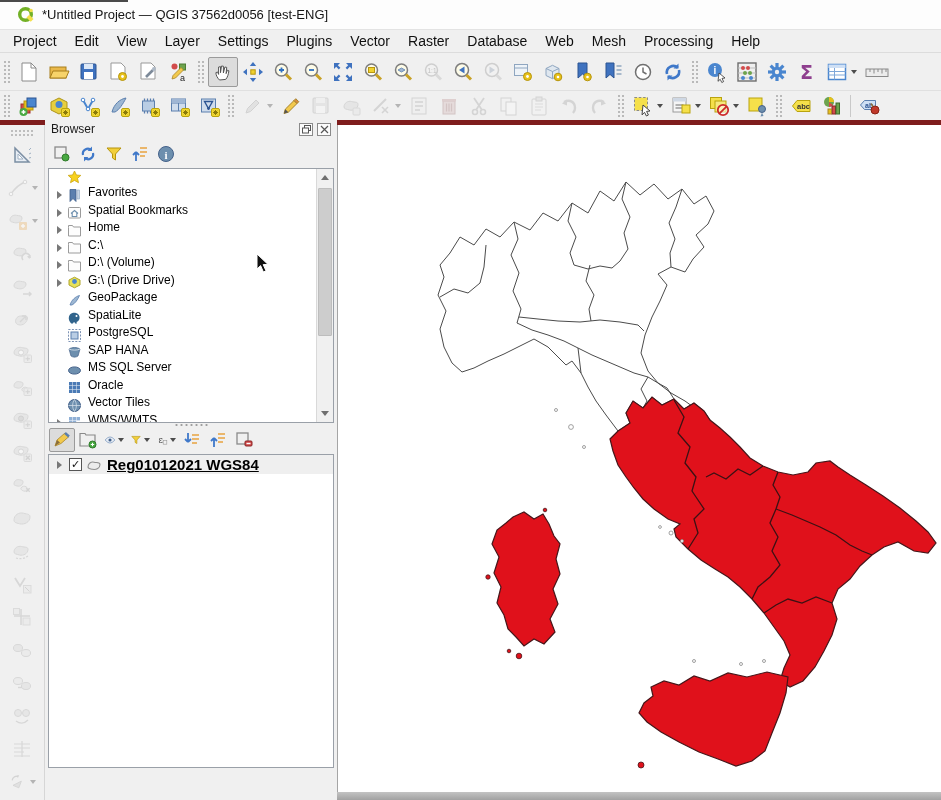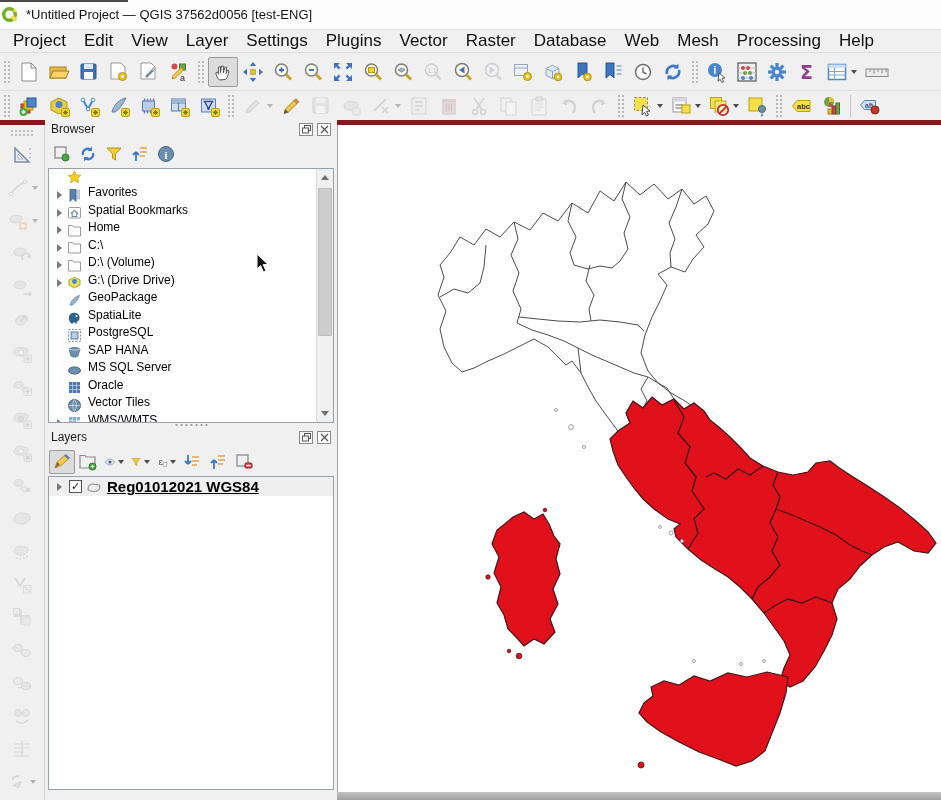--- a/index.html
+++ b/index.html
@@ -1,27 +1,27 @@
 <!DOCTYPE html>
 <html><head>
 <meta charset="utf-8">
 <style>
   * { box-sizing: border-box; margin:0; padding:0; }
   html,body { width:941px; height:800px; overflow:hidden; background:#f0f0f0;
     font-family:"Liberation Sans","DejaVu Sans",sans-serif; font-size:12px; color:#111; }
 
   
   #titlebar { position:absolute; top:0; left:0; width:941px; height:30px; background:#fdfdfd;
-    border-bottom:1px solid #e3e3e3; display:flex; align-items:center; padding-left:1px; }
+    border-bottom:1px solid #e3e3e3; display:flex; align-items:center; padding-left:17px; }
   #title-text { margin-left:7px; font-size:13px; color:#151515; }
   #top-sliver { position:absolute; top:0; left:0; width:128px; height:2px; background:#4a4a4a; }
 
   #menubar { position:absolute; top:30px; left:0; width:941px; height:23px; background:#f0f0f0;
     display:flex; align-items:center; padding-left:4px; border-bottom:1px solid #dcdcdc; }
-  .menu-item { padding:3px 9px; font-size:17px; color:#101010; cursor:default; }
+  .menu-item { padding:3px 9px; font-size:14px; color:#101010; cursor:default; }
 
   .toolbar { position:absolute; left:0; width:941px; background:#f0f0f0; display:flex;
     align-items:center; overflow:hidden; }
   #toolbar1 { top:54px; height:37px; border-bottom:1px solid #e0e0e0; }
   #toolbar2 { top:91px; height:34px; border-bottom:5px solid #7f1d1d; }
   .tb-btn { width:30px; height:30px; display:flex; align-items:center; justify-content:center;
     border:1px solid transparent; border-radius:2px; flex:0 0 auto; }
   .tb-btn.pressed { background:#dcdcdc; border-color:#9a9a9a; }
   .tb-btn svg { width:24px; height:24px; }
   .tb-wide { width:auto; padding:0 2px; }
@@ -866,35 +866,20 @@
       <div class="sb-btn sb-dn">
           <span class="sb-tri-d"></span>
         </div>
     </div>
   </div>
 
   <div id="splitter">
       <div class="dots"></div>
     </div>
 
-  <div class="panel-title">
-    <span>Layers</span>
-    <span class="spacer"></span>
-    <span class="win-btn">
-        <svg viewBox="0 0 9 9">
-          <rect x="2.5" y="0.5" width="6" height="5" fill="none" stroke="#555"></rect>
-          <rect x="0.5" y="3" width="6" height="5" fill="#fbfbfb" stroke="#555"></rect>
-        </svg>
-      </span>
-    <span class="win-btn">
-        <svg viewBox="0 0 9 9">
-          <path d="M1 1l7 7M8 1L1 8" stroke="#555" stroke-width="1.2"></path>
-        </svg>
-      </span>
-  </div>
   <div class="panel-toolbar">
     <div class="tb-btn pressed">
         <svg viewBox="0 0 20 20">
           <path d="M3 16l2-6 8-7 4 3.5-8 7z" fill="#f2c94c" stroke="#a8842a" stroke-width=".8"></path>
           <path d="M13 3l4 3.5" stroke="#5b7fae" stroke-width="2.4"></path>
           <path d="M3 16l2-6 3 2.5z" fill="#8a6d3b"></path>
         </svg>
       </div>
     <div class="tb-btn">
         <svg viewBox="0 0 20 20">

